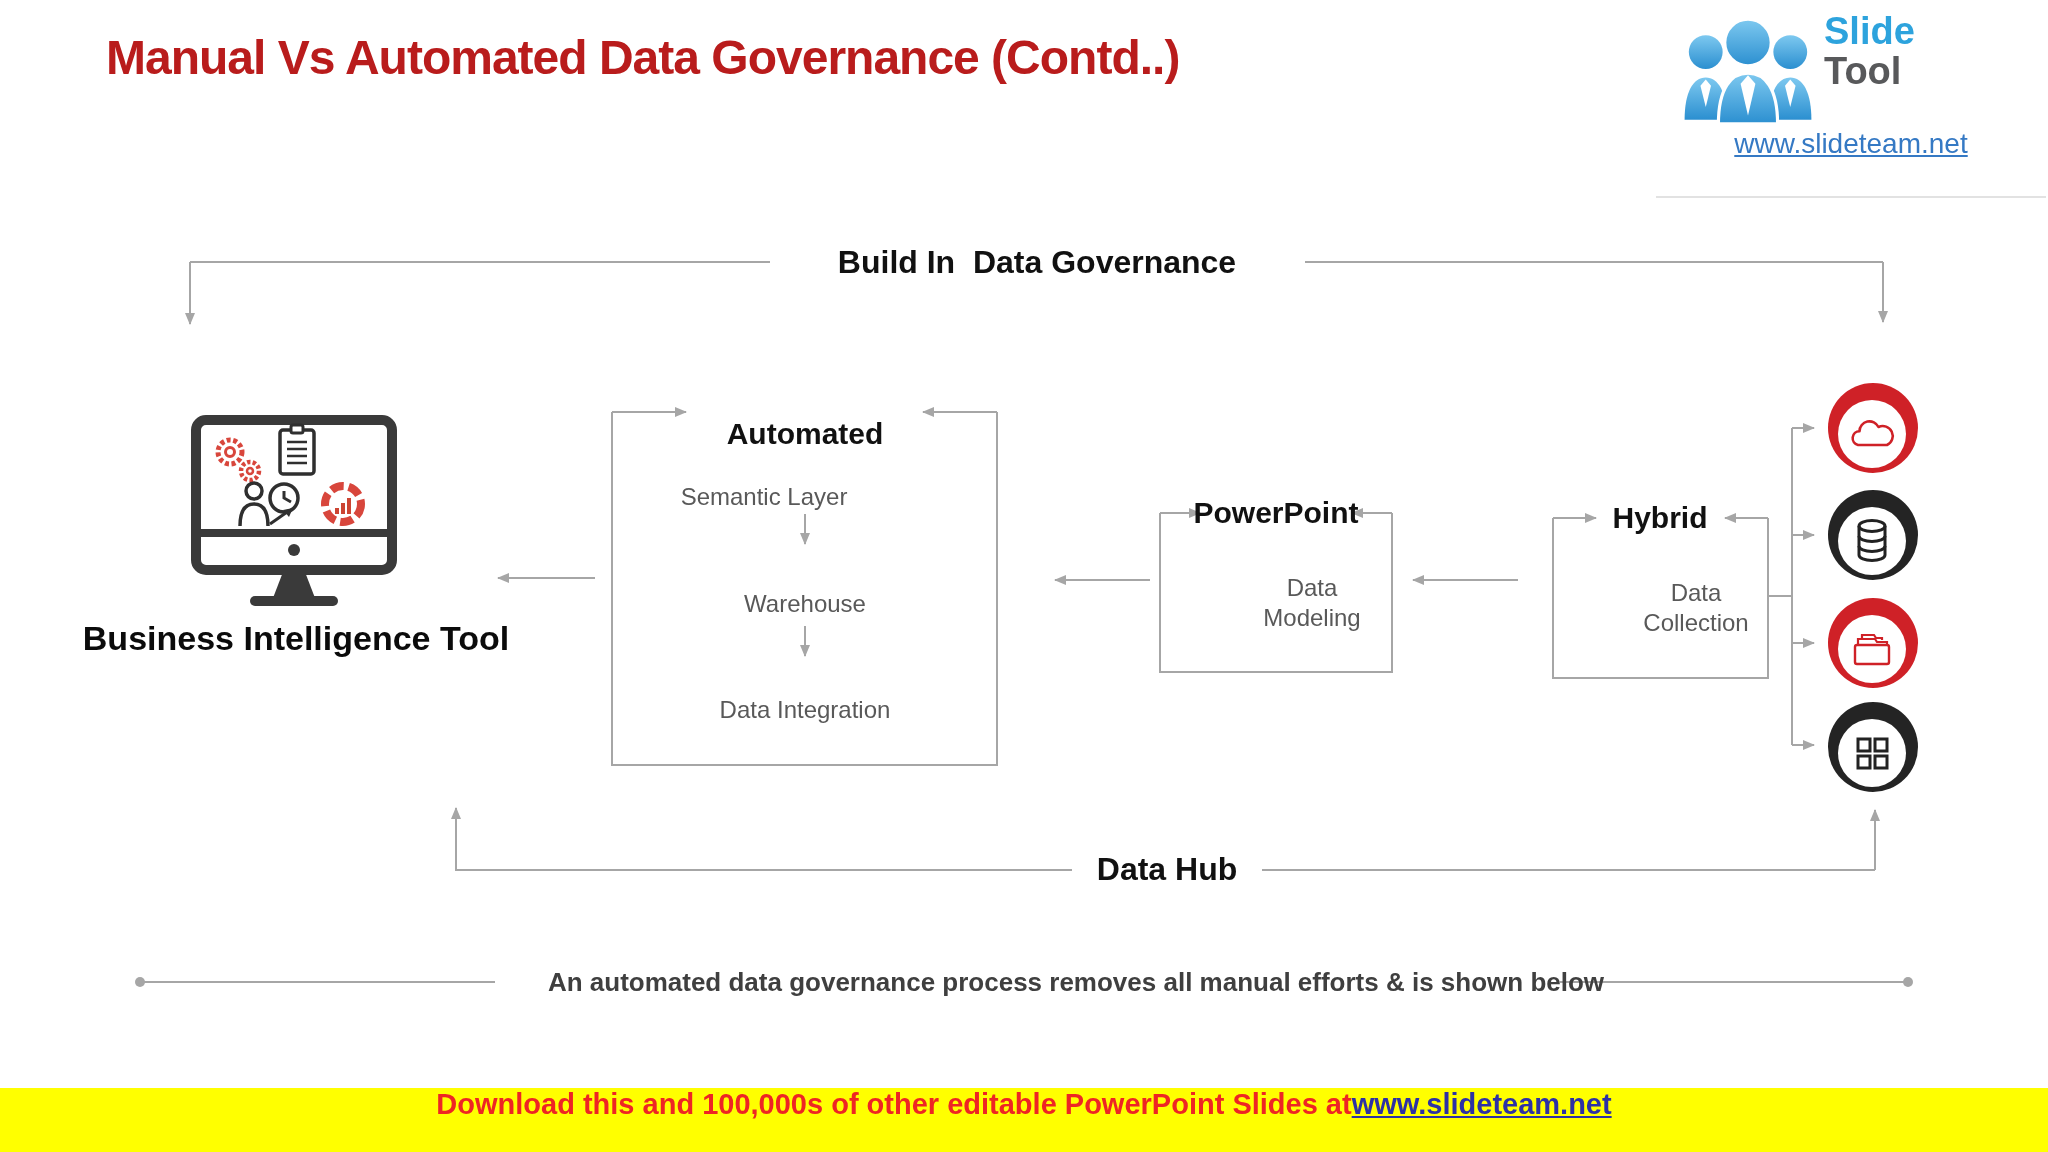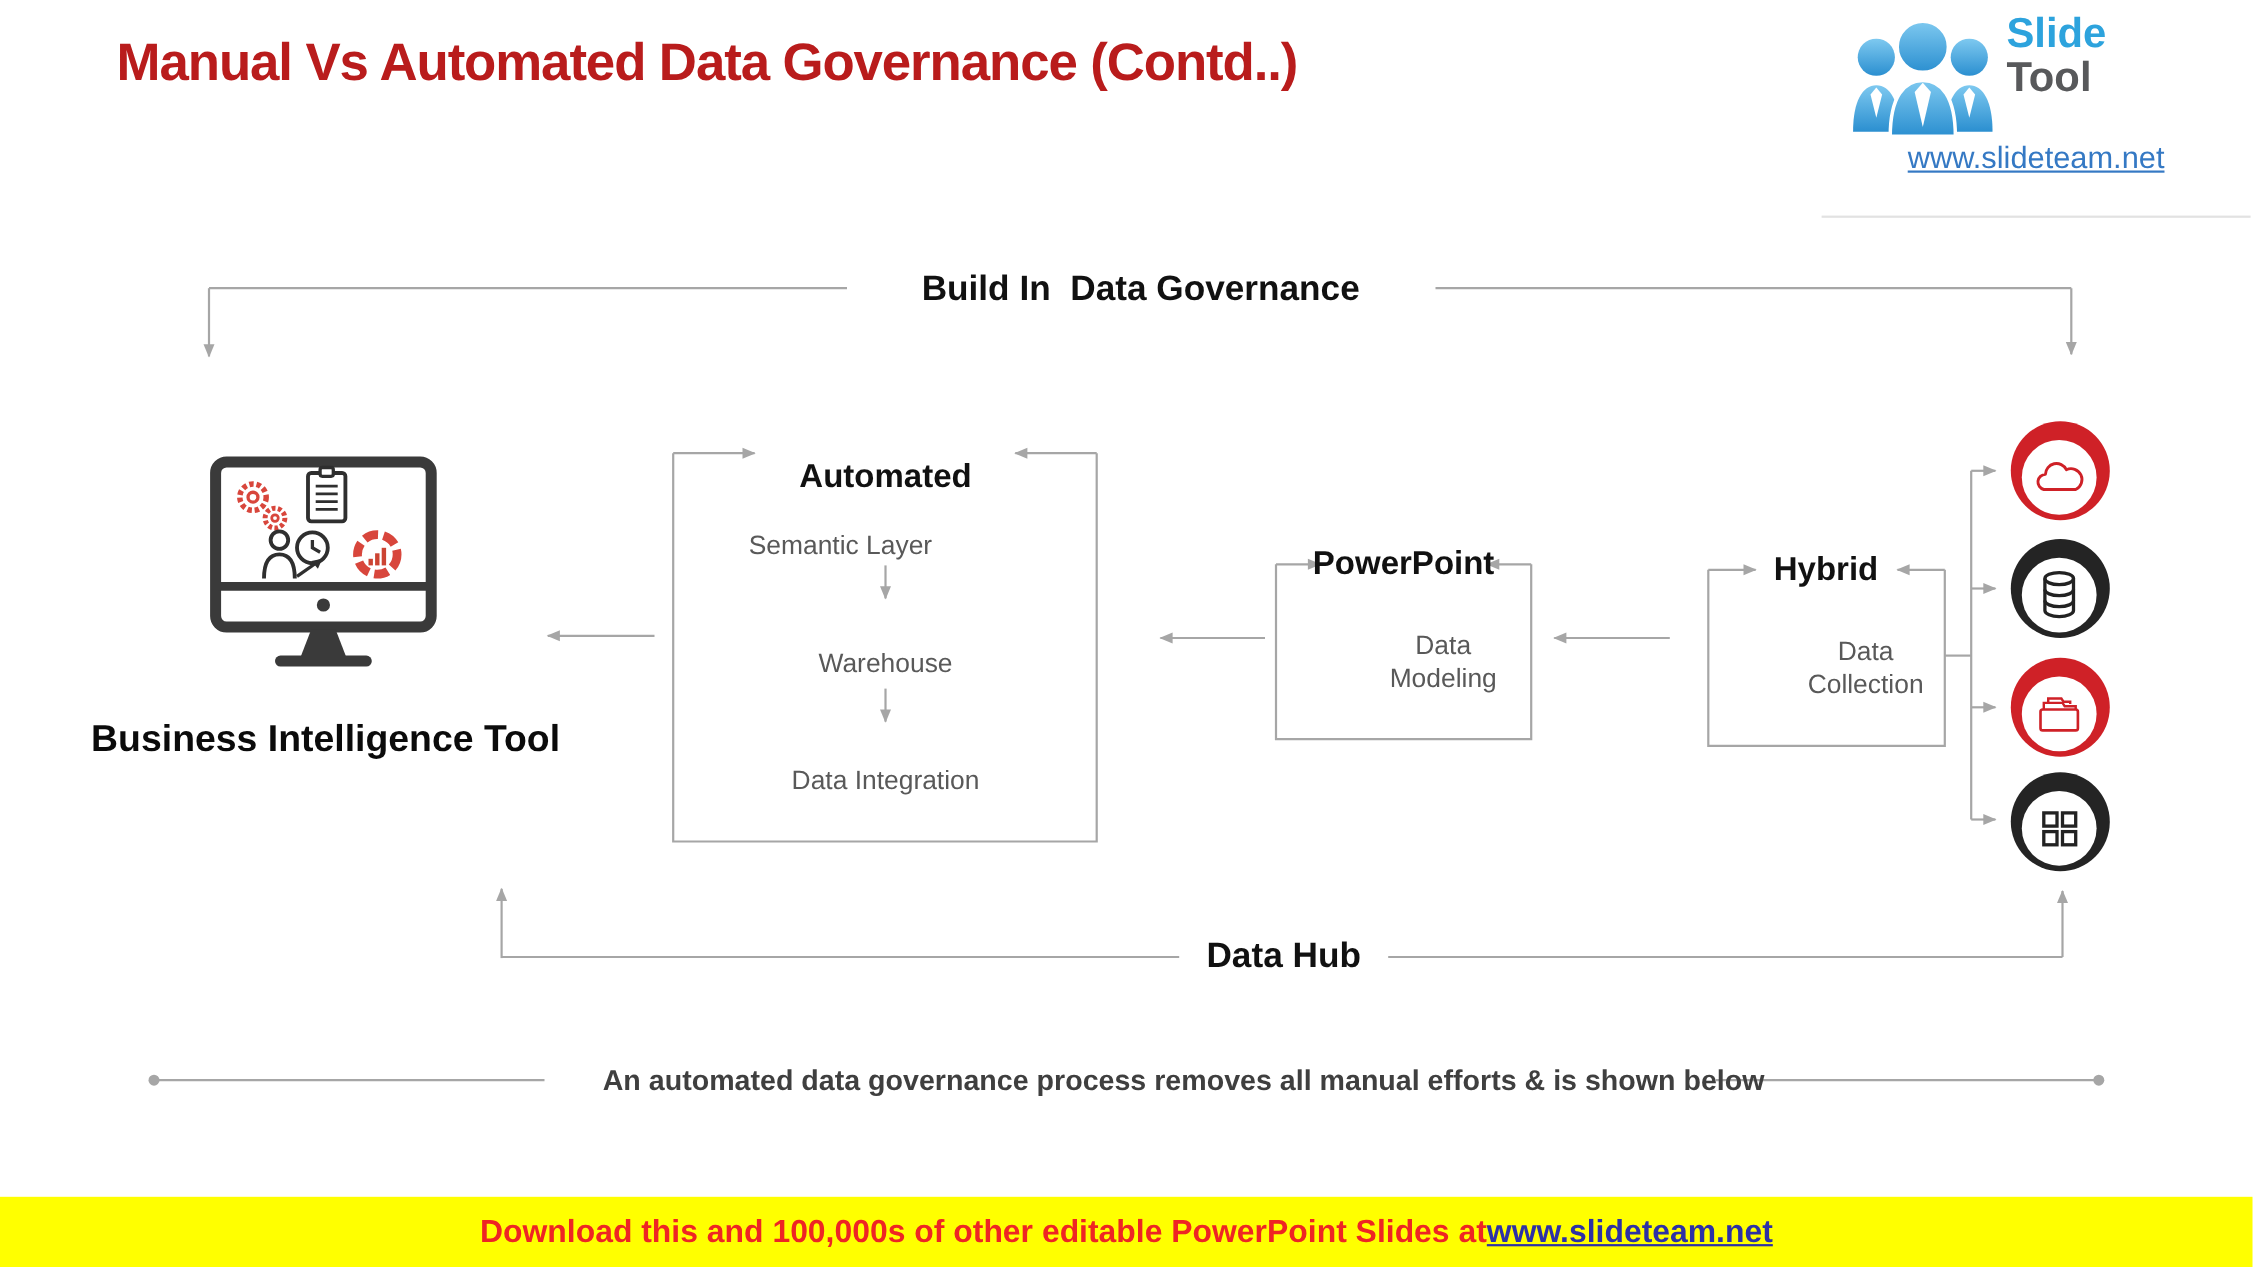--- a/index.html
+++ b/index.html
@@ -21,33 +21,33 @@
   .logo-url{position:absolute;left:0;right:0;top:122px;text-align:center;font-size:28px;
             color:#3579c4;text-decoration:underline;}
 
   .flow-label{font-weight:bold;color:#111;font-size:32px;}
   .overlay{position:absolute;left:0;top:0;}
 
   .box-title{font-weight:bold;color:#111;font-size:30px;}
   .step-text{color:#595959;font-size:24px;}
   .body-text{color:#595959;font-size:24px;line-height:1.25;}
 
-  .bi-label{font-weight:bold;color:#0b0b0b;font-size:34px;margin-top:34px;}
+  .bi-label{font-weight:bold;color:#0b0b0b;font-size:34px;}
 
   
   .source-circle{position:absolute;width:90px;height:90px;border-radius:50%;}
   .source-circle.red{background:#cf2127;}
   .source-circle.black{background:#242424;}
   .source-circle .inner{position:absolute;left:10px;top:17px;width:68px;height:68px;
                         border-radius:50%;background:#fff;display:flex;align-items:center;justify-content:center;}
 
   .note-text{font-weight:bold;color:#3f3f3f;font-size:26px;}
 
   .banner{left:0;top:1088px;width:2048px;height:64px;background:#ffff00;
-          display:flex;align-items:center;justify-content:center;font-size:29px;font-weight:bold;}
+          display:flex;align-items:flex-start;justify-content:center;font-size:29px;font-weight:bold;}
   .banner .btext{color:#ee2524;}
   .banner .blink{color:#2d31a5;text-decoration:underline;cursor:pointer;}
 
   svg .ln{stroke:#a6a6a6;stroke-width:2;fill:none;}
   svg .dot{fill:#a6a6a6;}
 </style>
 </head>
 <body>
 
 <div class="slide">

